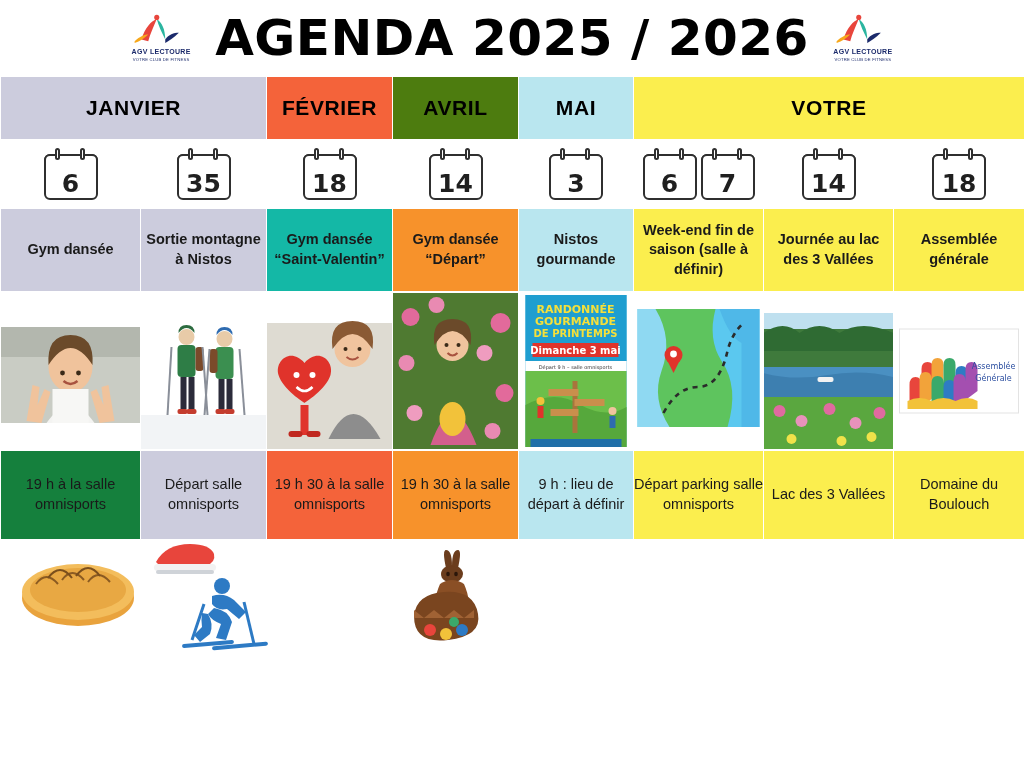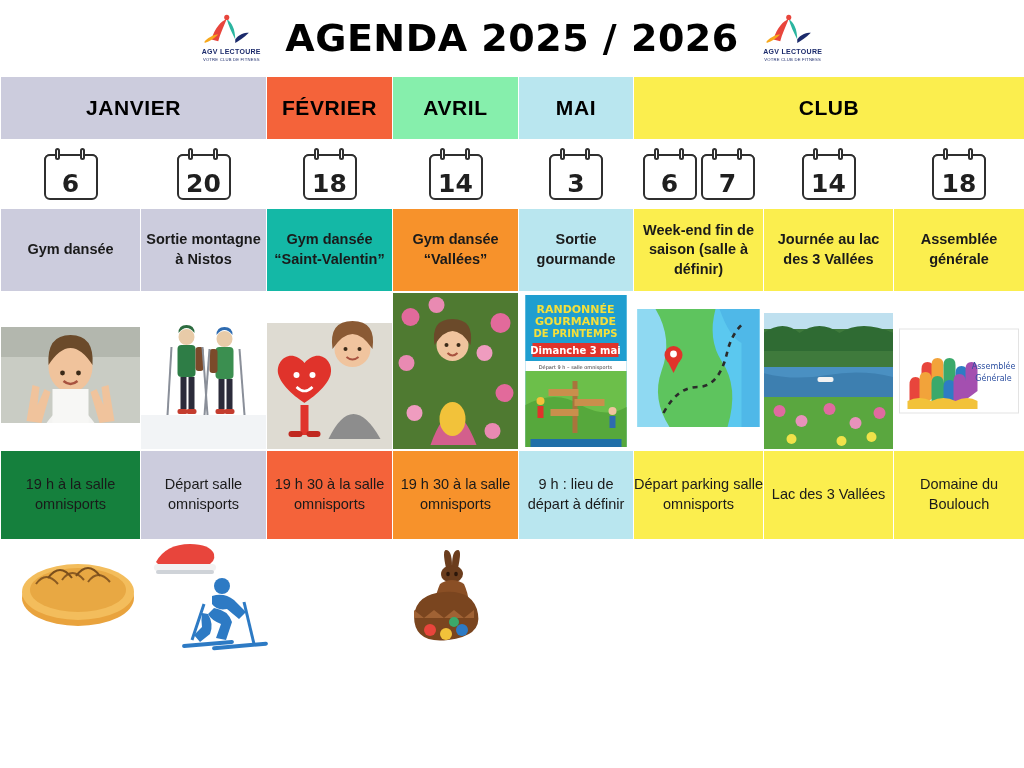--- a/index.html
+++ b/index.html
@@ -22,21 +22,21 @@
 
   
   .header {
     height: 76px;
     display: flex;
     align-items: center;
     justify-content: center;
     gap: 6px;
   }
   .title {
-    font-size: 38px;
+    font-size: 50px;
     font-weight: bold;
     letter-spacing: 0.5px;
     color: #000000;
     white-space: nowrap;
     font-family: "DejaVu Sans", sans-serif;
   }
   .logo {
     width: 96px;
     height: 56px;
     display: flex;
@@ -226,23 +226,23 @@
         <col style="width:115px">
         <col style="width:130px">
       <col style="width:130px">
         <col style="width:131px">
     </colgroup>
 
     <tbody>
         <tr class="month-row">
       <th colspan="2" style="background:#ccccdd">JANVIER</th>
       <th style="background:#f4633a">FÉVRIER</th>
-      <th style="background:#86efac">AVRIL</th>
+      <th style="background:#4d7c0f">AVRIL</th>
       <th style="background:#b9e6ef">MAI</th>
-      <th colspan="3" style="background:#fbee4e">CLUB</th>
+      <th colspan="3" style="background:#fbee4e">VOTRE</th>
     </tr>
 
     <tr class="date-row">
       <td>
         <div class="date-cell-inner">
           <span class="cal">
             <span class="top"></span>
                 <span class="body"></span>
             <span class="ring l"></span>
                 <span class="ring r"></span>
@@ -250,21 +250,21 @@
           </span>
         </div>
       </td>
       <td>
         <div class="date-cell-inner">
           <span class="cal">
             <span class="top"></span>
                 <span class="body"></span>
             <span class="ring l"></span>
                 <span class="ring r"></span>
-            <span class="num">20</span>
+            <span class="num">35</span>
           </span>
         </div>
       </td>
       <td>
         <div class="date-cell-inner">
           <span class="cal">
             <span class="top"></span>
                 <span class="body"></span>
             <span class="ring l"></span>
                 <span class="ring r"></span>
@@ -333,22 +333,22 @@
             <span class="num">18</span>
           </span>
         </div>
       </td>
     </tr>
 
     <tr class="event-row">
       <td style="background:#ccccdd">Gym dansée</td>
       <td style="background:#ccccdd">Sortie montagne à Nistos</td>
       <td style="background:#14b8a6">Gym dansée “Saint-Valentin”</td>
-      <td style="background:#f7922b">Gym dansée “Vallées”</td>
-      <td style="background:#b9e6ef">Sortie gourmande</td>
+      <td style="background:#f7922b">Gym dansée “Départ”</td>
+      <td style="background:#b9e6ef">Nistos gourmande</td>
       <td style="background:#fbee4e">Week-end fin de saison (salle à définir)</td>
       <td style="background:#fbee4e">Journée au lac des 3 Vallées</td>
       <td style="background:#fbee4e">Assemblée générale</td>
     </tr>
 
     <tr class="img-row">
 
       <td>
         <div class="thumb">
           <svg viewBox="0 0 140 156" preserveAspectRatio="xMidYMid slice">

